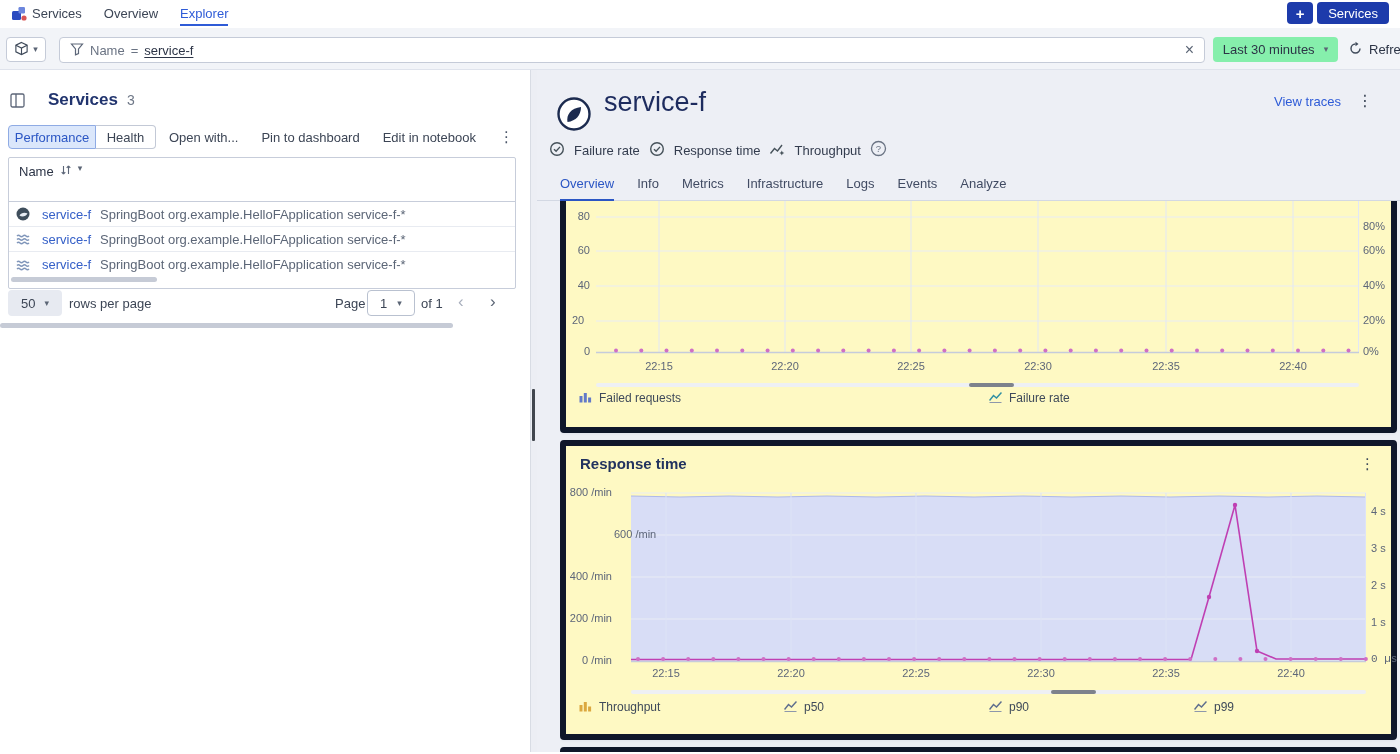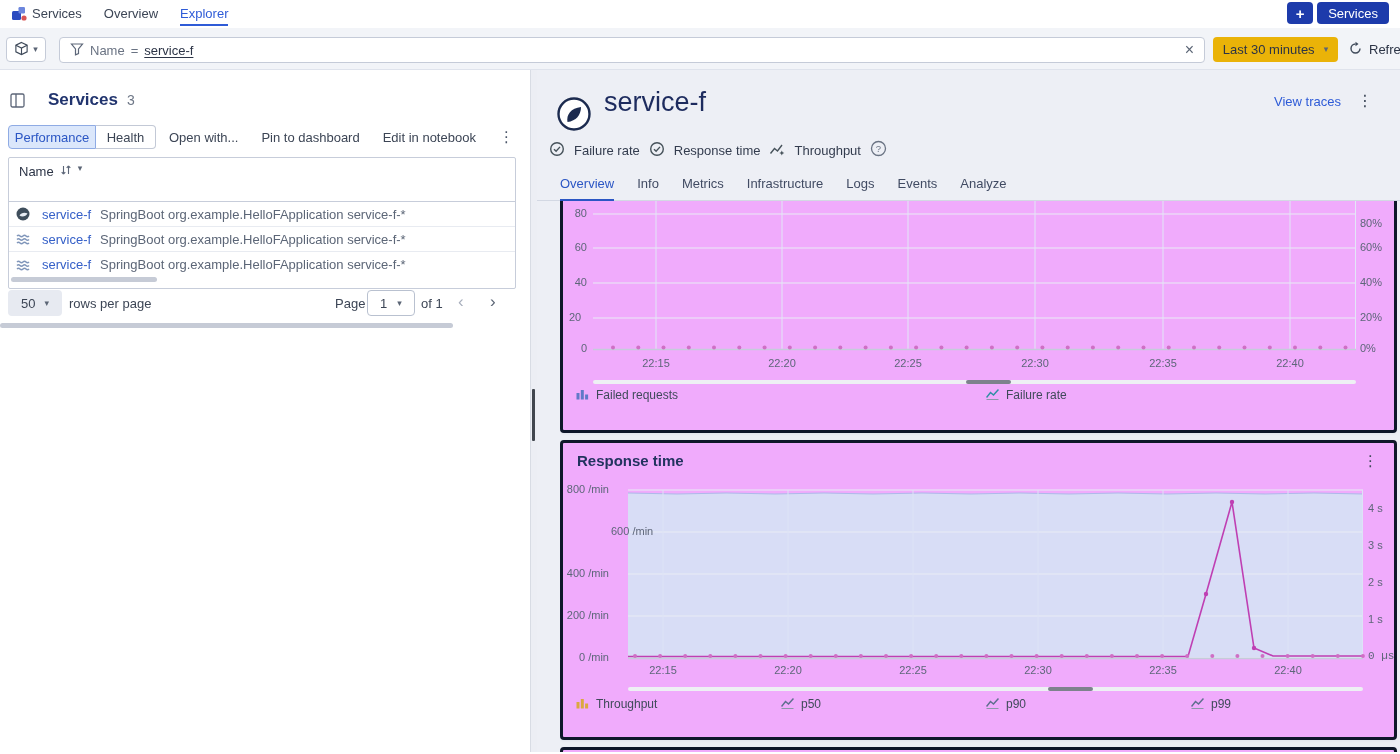--- a/index.html
+++ b/index.html
@@ -21,21 +21,21 @@
 .navy-btn.svc{padding:0 11px}
 
 
 .filterbar{position:absolute;top:28px;left:0;right:0;height:42px;background:#f2f4f8;border-bottom:1px solid #dfe3ec}
 .chev{font-size:9px;color:#5b6575;line-height:1}
 .src-btn{position:absolute;left:6px;top:9px;width:40px;height:25px;background:#fff;border:1px solid #c5cbd8;border-radius:4px;display:flex;align-items:center;justify-content:center;gap:4px}
 .filter-input{position:absolute;left:59px;top:9px;width:1146px;height:26px;background:#fff;border:1px solid #c5cbd8;border-radius:4px;display:flex;align-items:center;padding:0 10px;gap:6px}
 .f-field,.f-op{color:#6a7383}
 .f-val{color:#2c3446;text-decoration:underline;text-underline-offset:2px}
 .clear-btn{position:absolute;right:10px;top:3px;font-size:16px;color:#5b6575}
-.time-btn{position:absolute;left:1213px;top:9px;width:125px;height:25px;background:#eab308;border-radius:4px;display:flex;align-items:center;justify-content:center;gap:9px;color:#2c3446}
+.time-btn{position:absolute;left:1213px;top:9px;width:125px;height:25px;background:#86efac;border-radius:4px;display:flex;align-items:center;justify-content:center;gap:9px;color:#2c3446}
 .refresh-btn{position:absolute;left:1348px;top:9px;height:25px;display:flex;align-items:center;gap:6px;width:80px;overflow:hidden;color:#2c3446;white-space:nowrap}
 
 
 .main{position:absolute;top:70px;left:0;right:0;bottom:0}
 .leftpanel{position:absolute;left:0;top:0;width:531px;height:100%;background:#fff;border-right:1px solid #d8dce4}
 .divider{position:absolute;left:531px;top:0;width:6px;height:100%;background:#eceef4}
 .divider .handle{position:absolute;left:1px;top:319px;width:3px;height:52px;background:#41464e;border-radius:1px}
 .rightpanel{position:absolute;left:537px;top:0;right:0;height:100%;background:#edeff5}
 
 
@@ -75,21 +75,21 @@
 .rp-kebab{position:absolute;left:820px;top:21px;font-size:16px;color:#3f4a5a}
 .chips{position:absolute;left:12px;top:70px;display:flex;align-items:center;gap:9px;height:20px}
 .chip{display:flex;align-items:center;gap:9px}
 .chip-label{color:#333c4e}
 .rp-tabs{position:absolute;top:98px;left:0;right:0;height:33px;border-bottom:1px solid #d3d8e3;display:flex;gap:23px;padding-left:23px;align-items:flex-end}
 .tab{padding-bottom:9px;color:#414b63;font-size:13px}
 .tab.active{color:#2b56c4;border-bottom:2px solid #2b56c4;margin-bottom:-1px;padding-bottom:8px}
 
 
 .cards{position:absolute;top:131px;left:23px;right:3px;bottom:0;overflow:hidden}
-.card{position:relative;background:#f0abfc;border:3px solid #0f172a;border-radius:4px;box-shadow:0 1px 3px rgba(25,35,70,.05)}
+.card{position:relative;background:#fef9c3;border:6px solid #0f172a;border-radius:4px;box-shadow:0 1px 3px rgba(25,35,70,.05)}
 .card1{height:320px;margin-top:-88px}
 .card2{height:300px;margin-top:7px}
 .card3{height:40px;margin-top:7px}
 .card-title{position:absolute;left:14px;top:9px;font-size:15px;font-weight:700;color:#22335f}
 .card-kebab{position:absolute;right:16px;top:9px;font-size:15px;color:#3f4a5a}
 .chart-host{position:absolute;inset:0}
 .ytick,.xtick{position:absolute;font-size:11px;color:#5d6679;line-height:15px;white-space:nowrap}
 .legend{position:absolute;display:grid;grid-template-columns:repeat(4,205px)}
 #legend1{left:13px;top:271px}
 #legend2{left:13px;top:253px}

